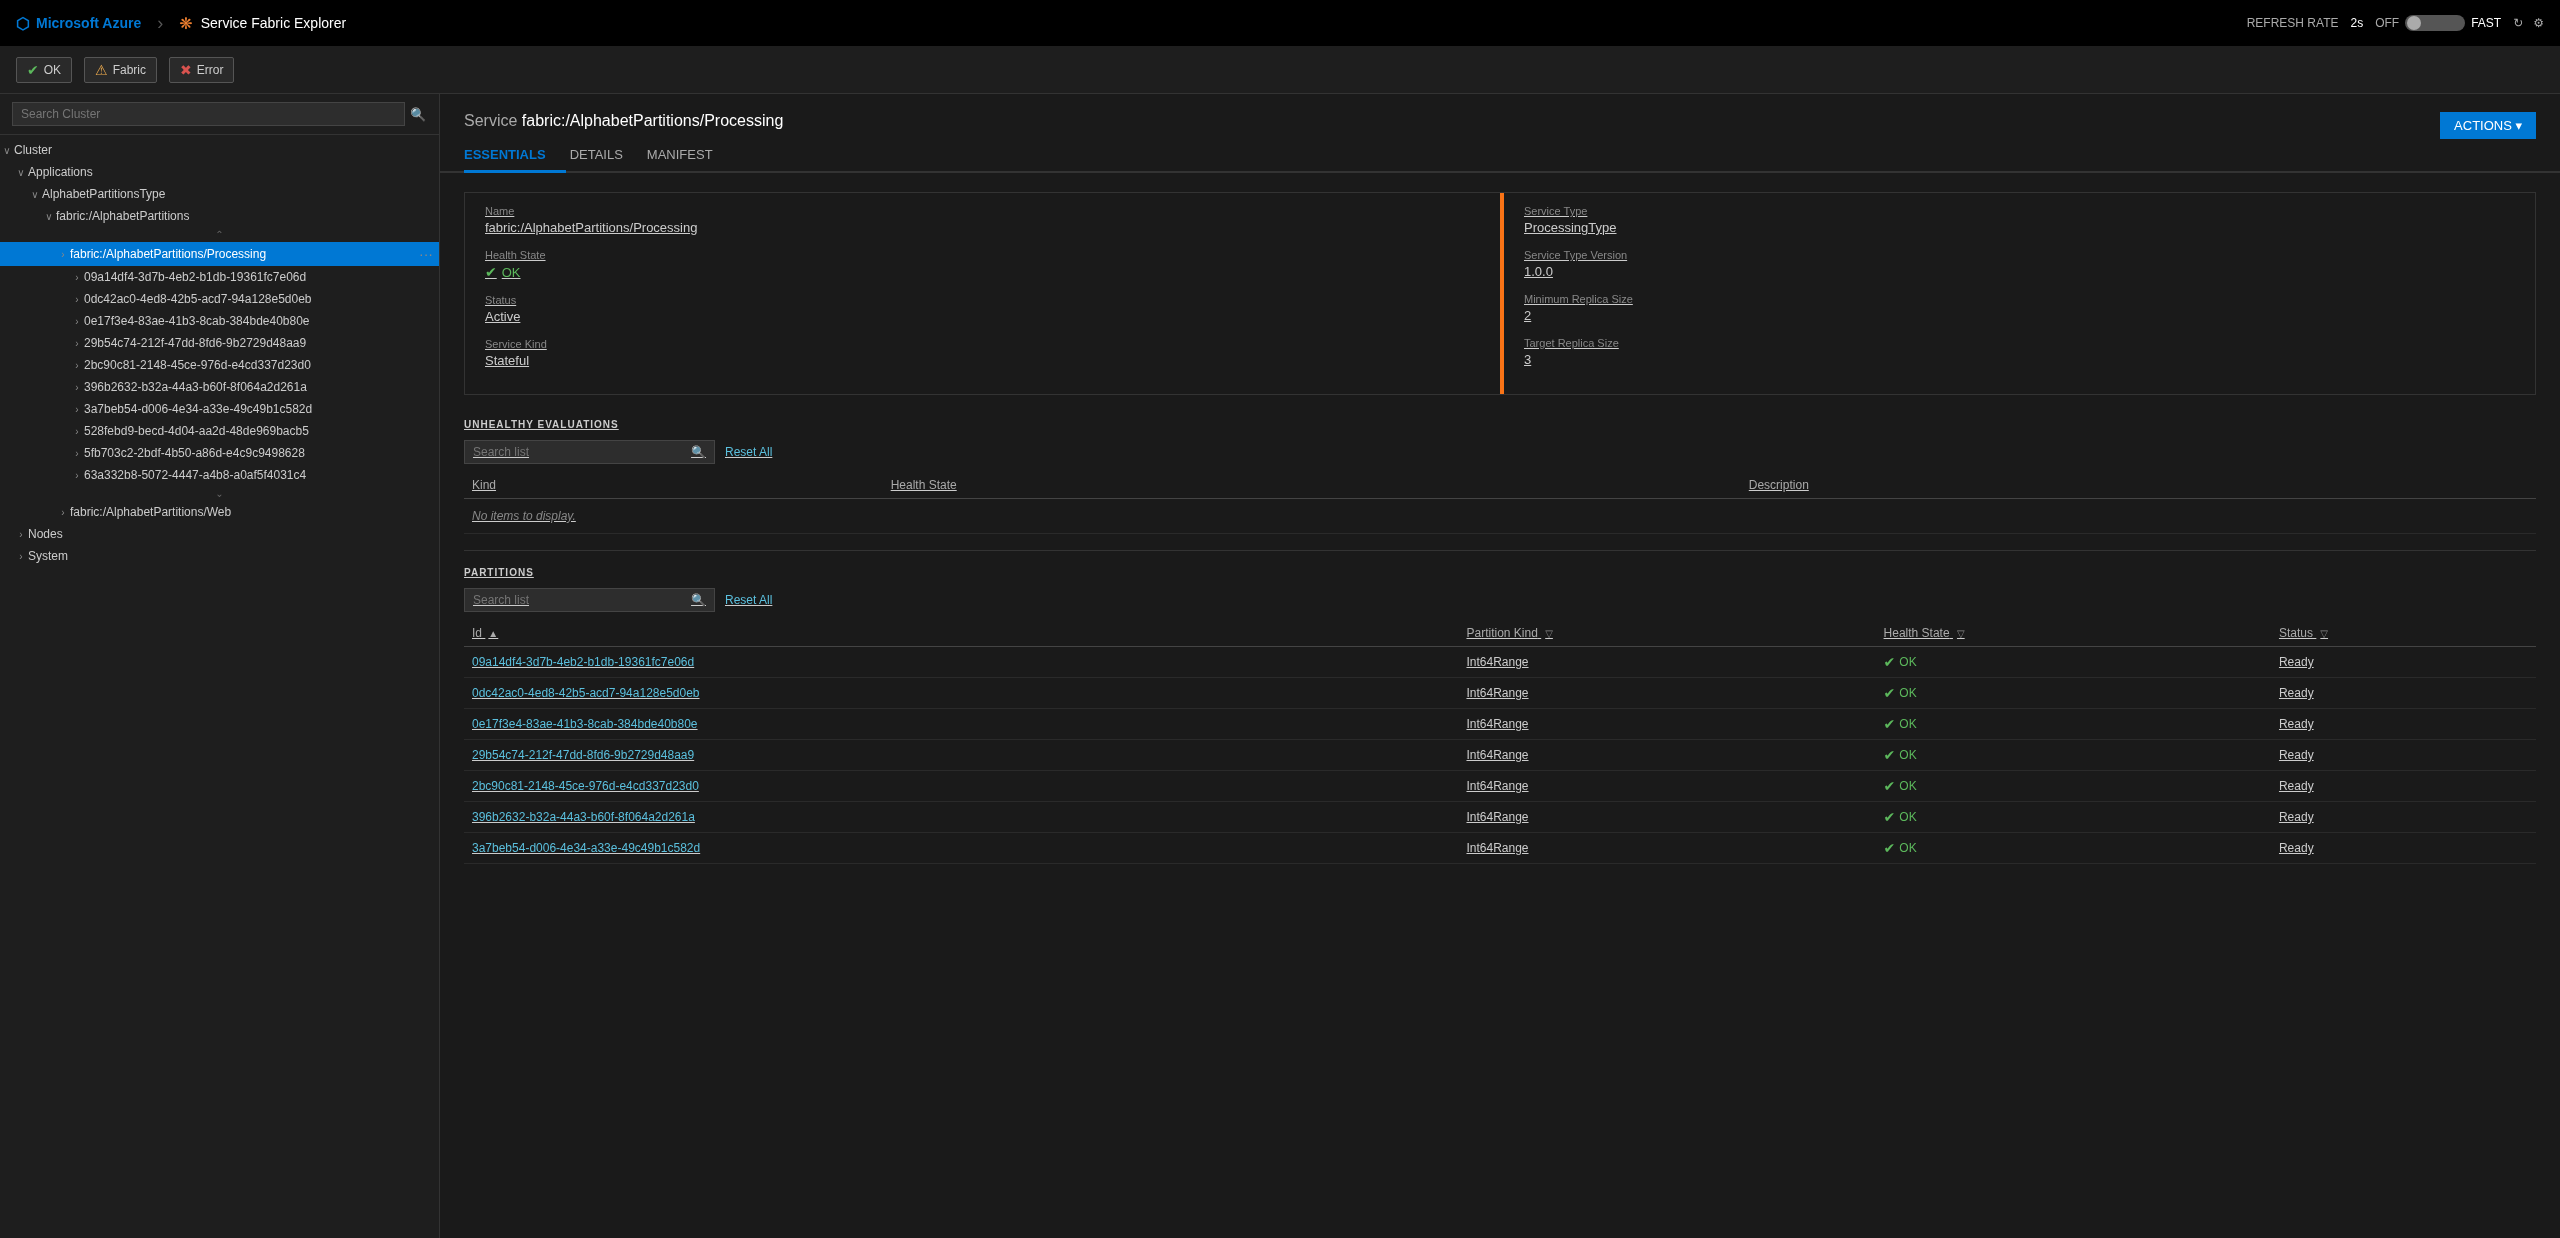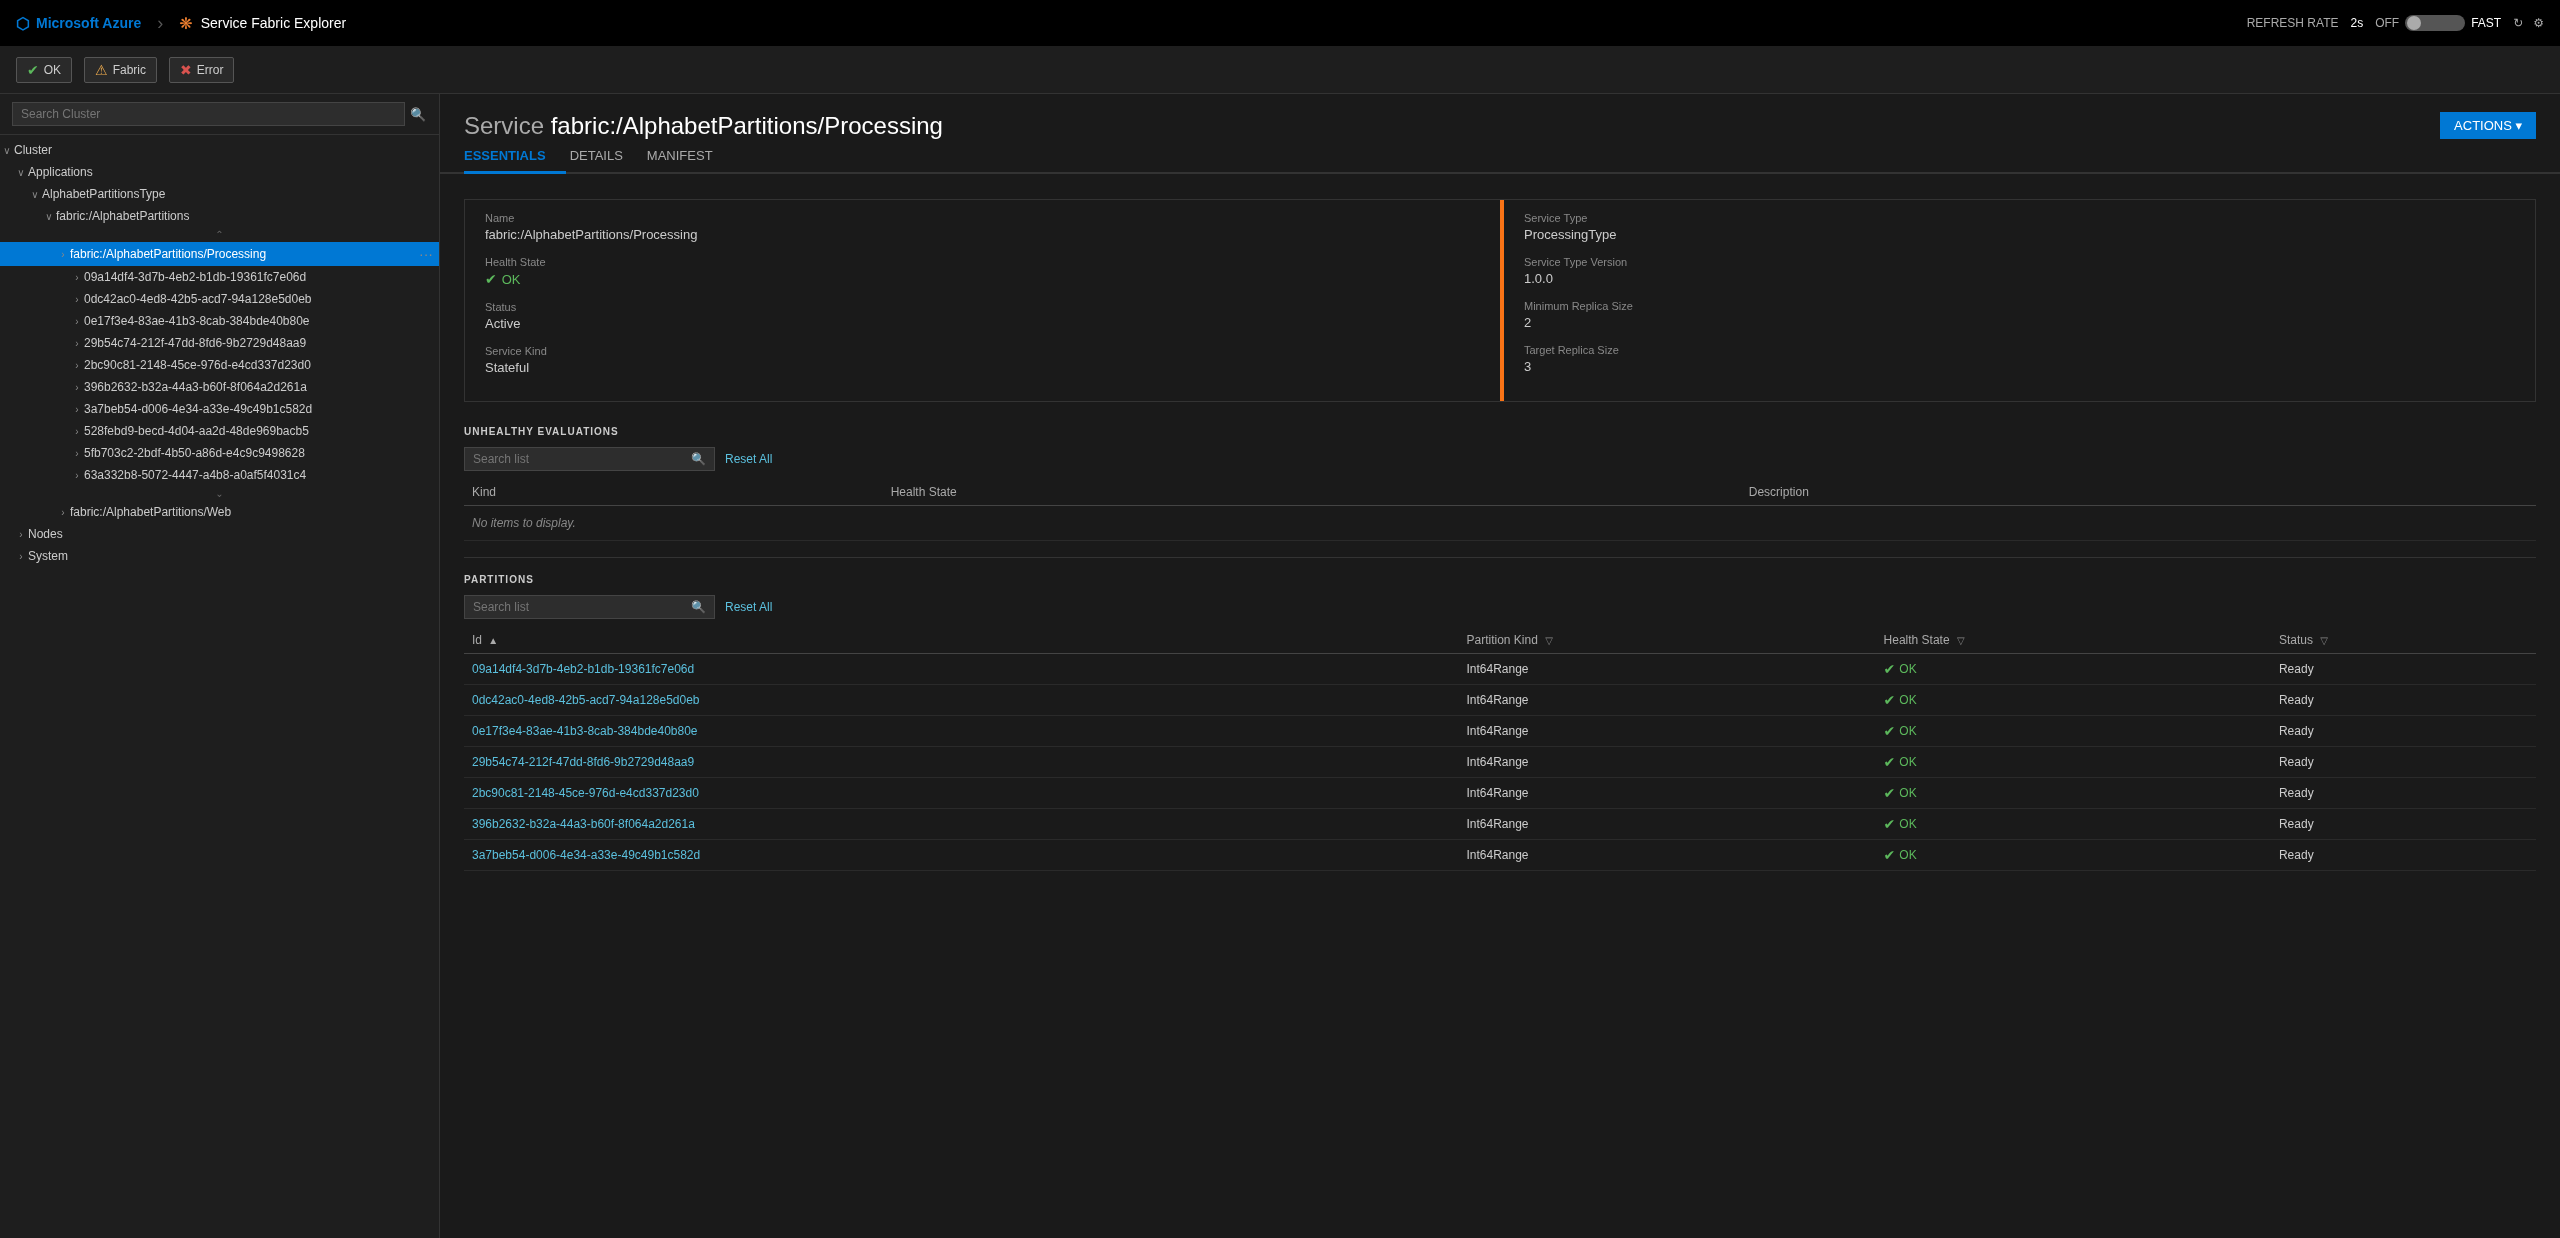--- a/index.html
+++ b/index.html
@@ -107,21 +107,21 @@
       background: #1a1a1a;
     }
 
     
     .service-header {
       padding: 18px 24px 0;
       display: flex;
       justify-content: space-between;
       align-items: flex-start;
     }
-    .service-title { font-size: 24px; color: #fff; }
+    .service-title { font-size: 16px; color: #fff; }
     .service-title .label-part { color: #aaa; font-weight: 300; }
     .service-title .name-part { color: #fff; font-weight: 400; }
     .actions-btn {
       background: #0078d4;
       color: #fff;
       border: none;
       padding: 6px 14px;
       cursor: pointer;
       display: flex; align-items: center; gap: 6px;
       font-size: 13px;
@@ -139,21 +139,21 @@
       margin-right: 4px;
       cursor: pointer;
       color: #aaa;
       font-size: 13px;
       border-bottom: 3px solid transparent;
       margin-bottom: -2px;
     }
     .tab.active { color: #0078d4; border-bottom-color: #0078d4; font-weight: 600; }
 
     
-    .content-scroll { flex: 1; overflow-y: auto; padding: 25px 24px; }
+    .content-scroll { flex: 1; overflow-y: auto; padding: 19px 24px; text-decoration: underline; }
 
     
     .essentials-grid {
       display: grid;
       grid-template-columns: 1fr 1fr;
       gap: 0;
       border: 1px solid #333;
       margin-bottom: 24px;
     }
     .essentials-col { padding: 12px 20px; }

